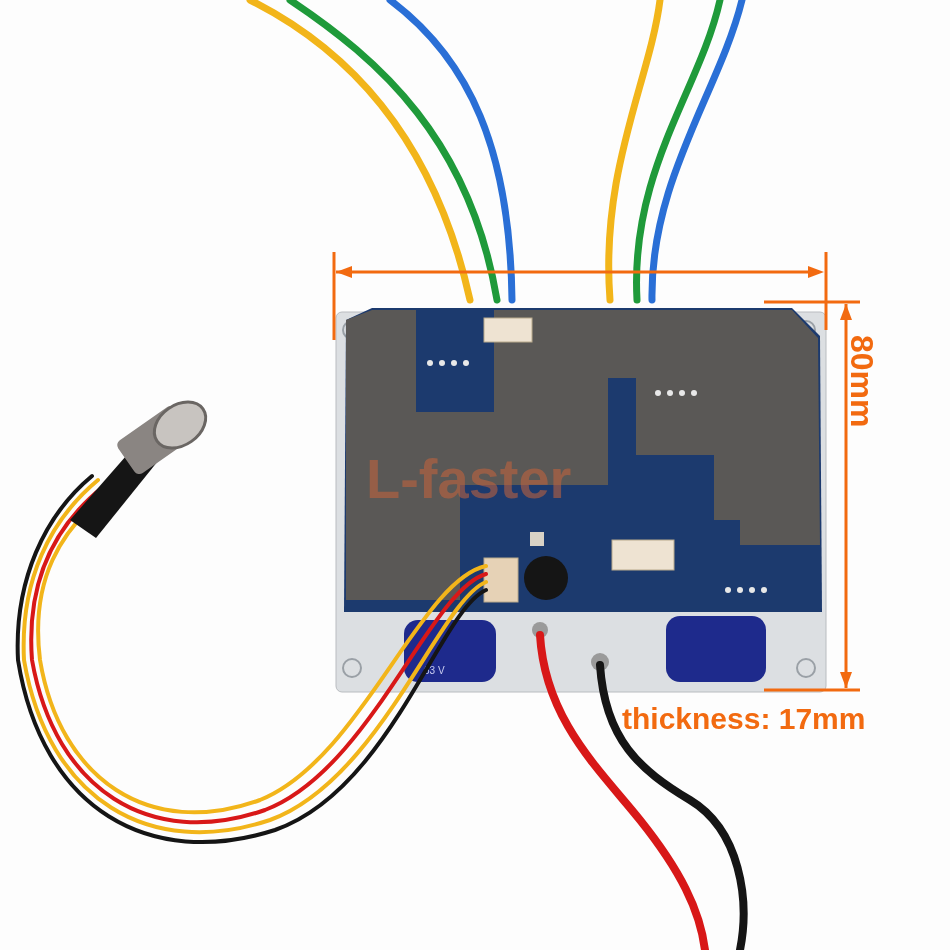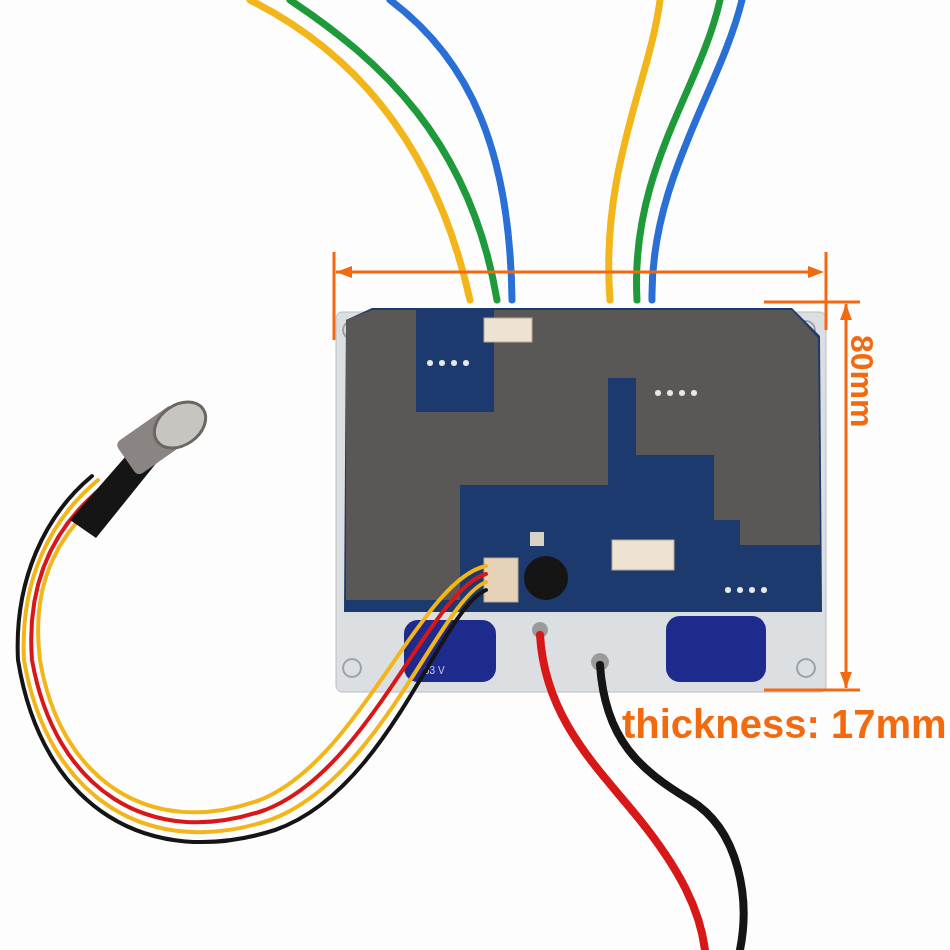--- a/index.html
+++ b/index.html
@@ -1,21 +1,21 @@
 <!DOCTYPE html>
 <html><head>
 <meta charset="utf-8">
 <style>
   html,body{margin:0;padding:0;background:#fff;}
   .stage{position:relative;width:950px;height:950px;overflow:hidden;background:#fdfdfd;font-family:"Liberation Sans",sans-serif;}
   svg{position:absolute;left:0;top:0;}
   .label{position:absolute;color:#f26a10;font-weight:bold;font-family:"Liberation Sans",sans-serif;white-space:nowrap;}
   .lbl-width{left:672px;top:236px;font-size:32px;}
   .lbl-height{left:842px;top:335px;font-size:32px;transform-origin:left top;transform:translate(38px,0) rotate(90deg);}
-  .lbl-thick{left:622px;top:702px;font-size:40px;}
+  .lbl-thick{left:622px;top:702px;font-size:30px;}
   .watermark{position:absolute;left:366px;top:446px;font-size:56px;font-weight:bold;color:rgba(200,100,60,0.55);font-family:"Liberation Sans",sans-serif;}
 </style>
 </head>
 <body>
 
 <div class="stage">
   <svg width="950" height="950" viewBox="0 0 950 950">
 
     <g fill="none" stroke-width="7" stroke-linecap="round">
       <path d="M250 0 C 330 40, 430 120, 470 300" stroke="#f2b51a"></path>
@@ -88,15 +88,16 @@
       <polygon points="336,272 352,266 352,278" stroke="none"></polygon>
       <polygon points="824,272 808,266 808,278" stroke="none"></polygon>
       <line x1="764" y1="302" x2="860" y2="302"></line>
       <line x1="764" y1="690" x2="860" y2="690"></line>
       <line x1="846" y1="304" x2="846" y2="688"></line>
       <polygon points="846,304 840,320 852,320" stroke="none"></polygon>
       <polygon points="846,688 840,672 852,672" stroke="none"></polygon>
     </g>
   </svg>
 
+  <div class="watermark">L-faster</div>
   <div class="label lbl-height">80mm</div>
   <div class="label lbl-thick">thickness: 17mm</div>
 </div>
 
 </body></html>

